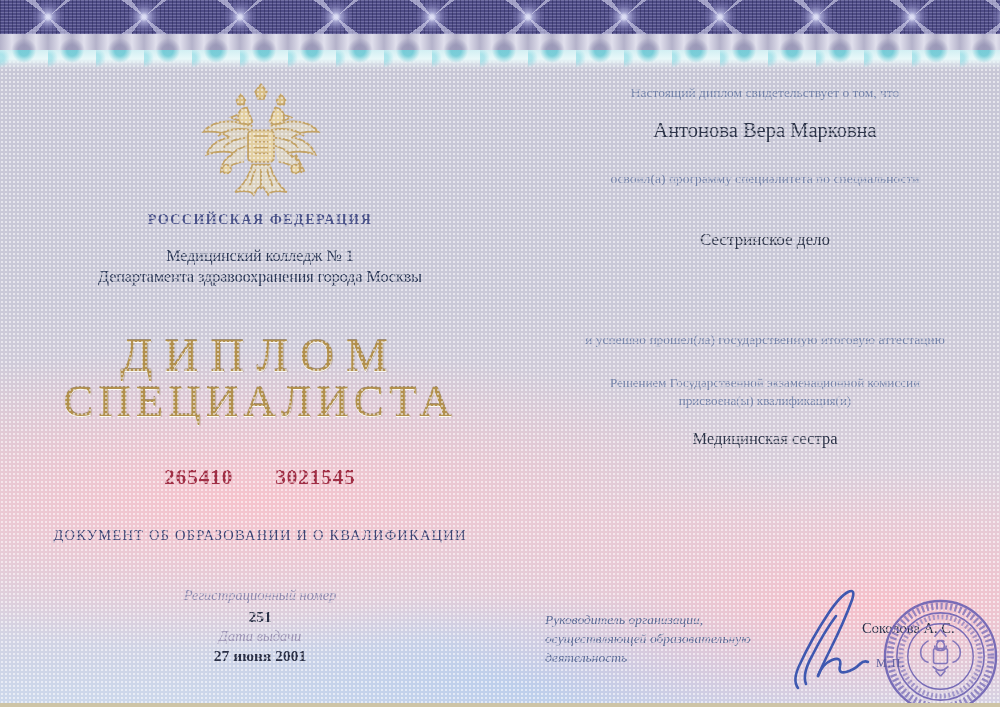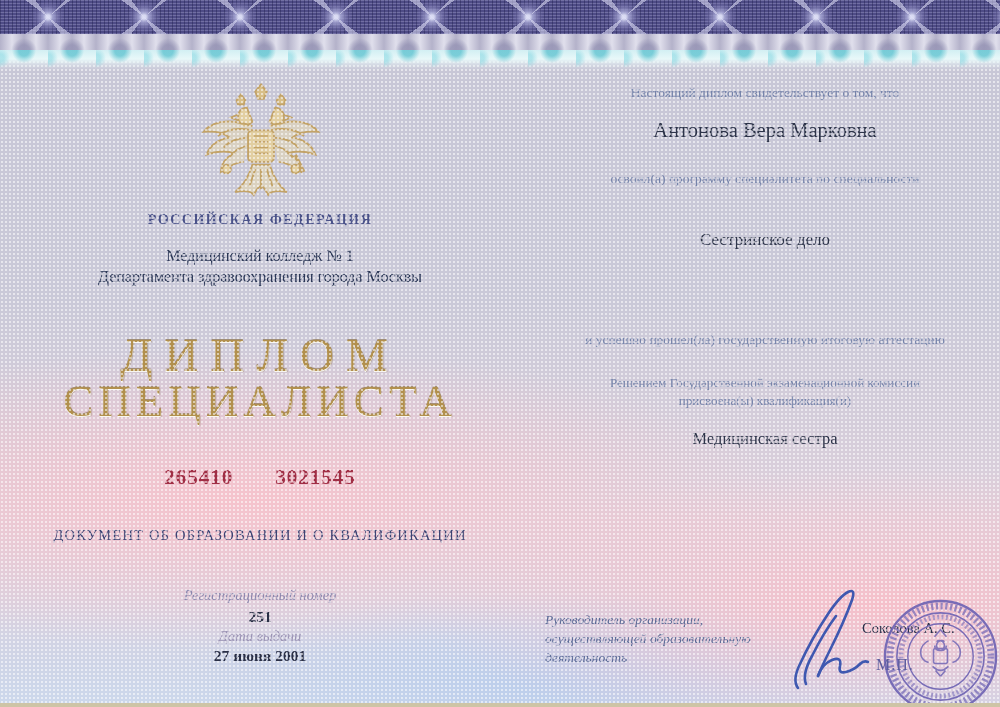--- a/index.html
+++ b/index.html
@@ -64,21 +64,21 @@
   .holder{top:119px;font-size:20.5px;}
   .program{top:171px;font-size:13.5px;}
   .spec{top:230px;font-size:17px;}
   .attest{top:332px;font-size:13.5px;}
   .comm1{top:375px;font-size:13px;}
   .comm2{top:393px;font-size:13px;}
   .qual{top:429px;font-size:16.5px;}
   .headlab{left:545px;top:611px;width:230px;font-style:italic;font-size:13.5px;
     color:#5a6astrong94;color:#5a6a96;line-height:1.4;white-space:normal;text-align:left;}
   .headname{left:862px;top:620px;font-size:14.5px;color:#27304a;}
-  .mp{left:876px;top:656px;font-size:16px;color:#5d5d9e;letter-spacing:1px;z-index:8;}
+  .mp{left:876px;top:656px;font-size:12px;color:#5d5d9e;letter-spacing:1px;z-index:8;}
   .arms{position:absolute;left:188px;top:83px;width:146px;height:132px;}
   .sig{position:absolute;left:778px;top:580px;width:120px;height:120px;z-index:7;}
   .seal{position:absolute;left:881px;top:597px;width:119px;height:119px;z-index:6;opacity:.92;}
 </style>
 </head>
 <body>
 
 <div class="page">
 
   <div class="gb1"></div>

